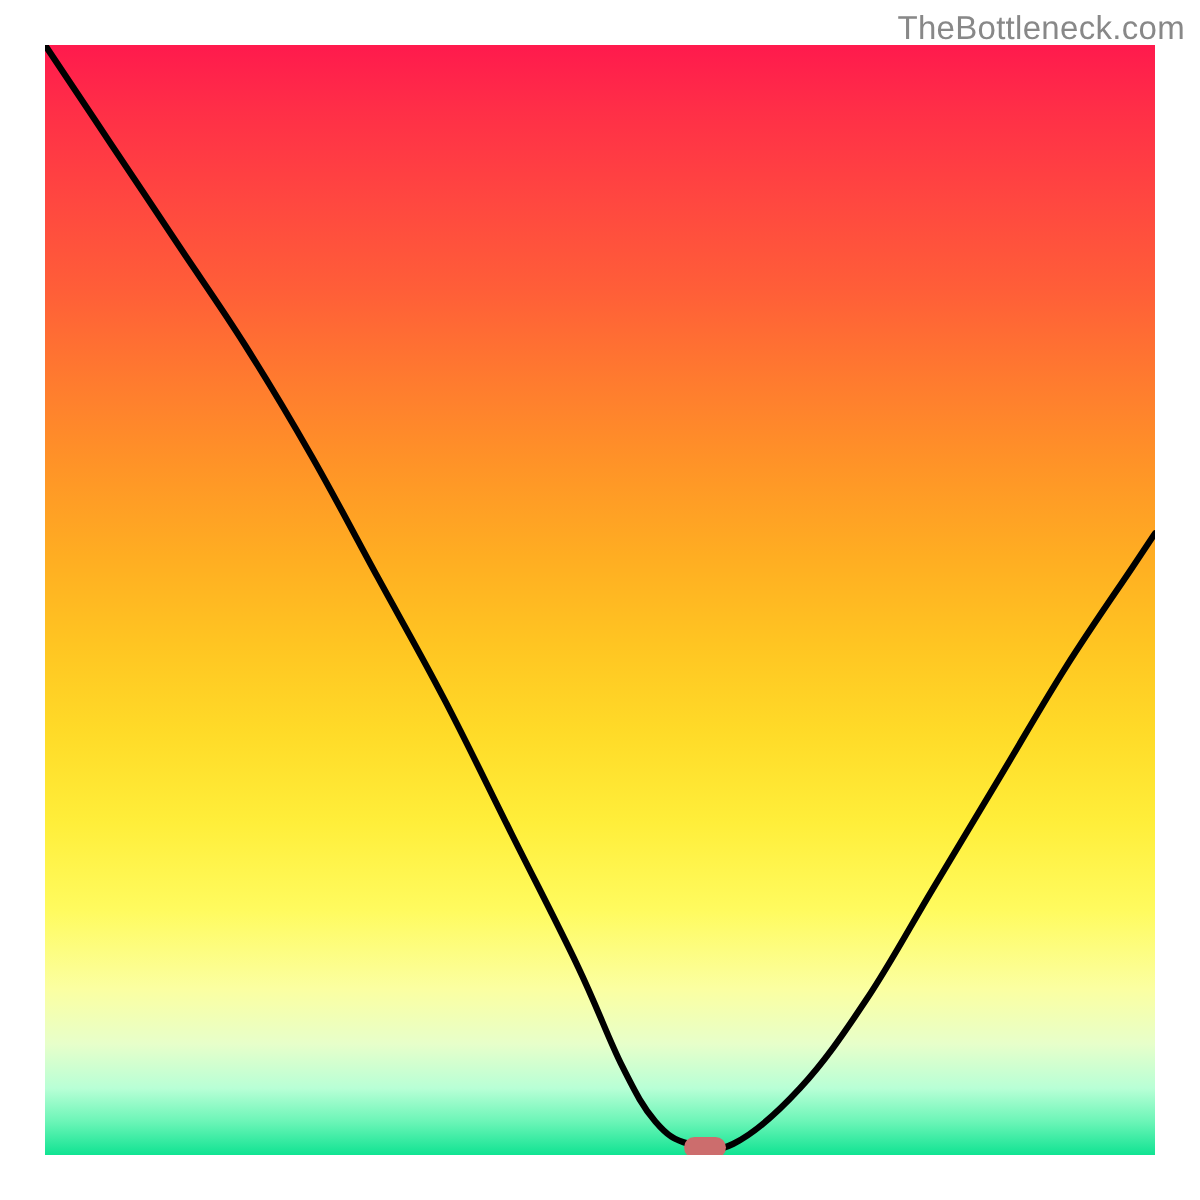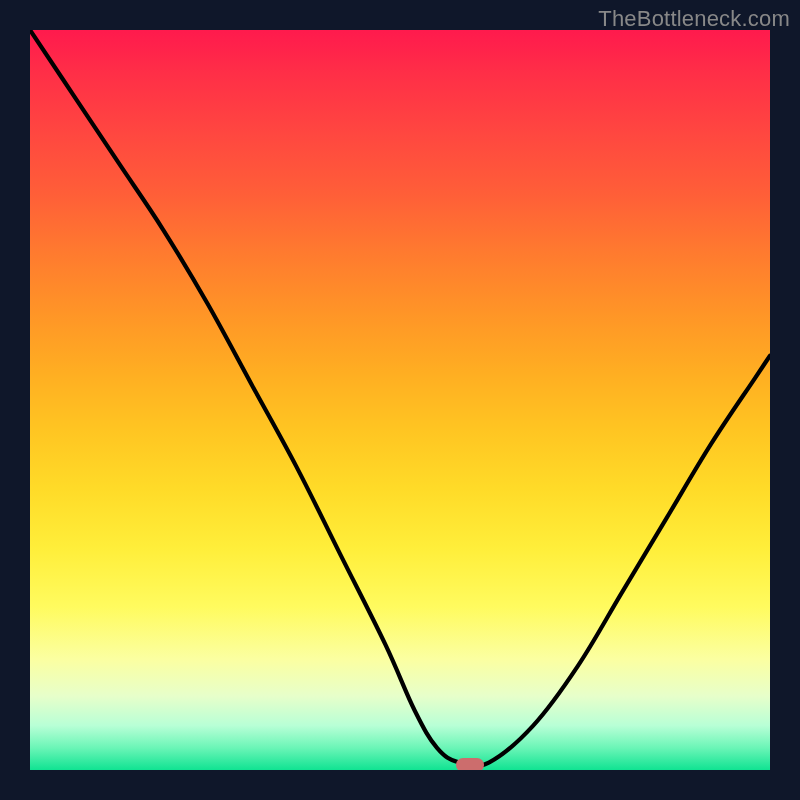--- a/index.html
+++ b/index.html
@@ -10,21 +10,21 @@
     background: #000;
     overflow: hidden;
     font-family: Arial, Helvetica, sans-serif;
   }
   .frame {
     position: absolute;
     top: 0;
     left: 0;
     width: 800px;
     height: 800px;
-    background: #0f172a;
+    background: #ffffff;
   }
   .plot {
     position: absolute;
     top: 30px;
     left: 30px;
     width: 740px;
     height: 740px;
     overflow: hidden;
   }
   .gradient {

